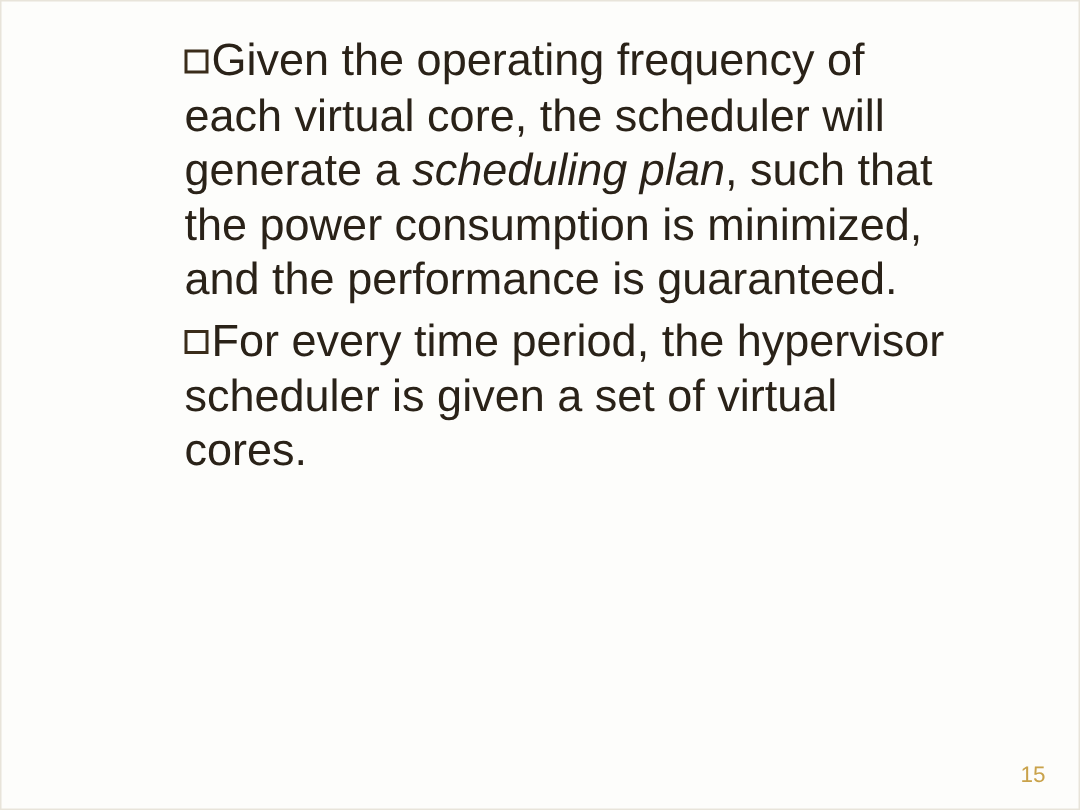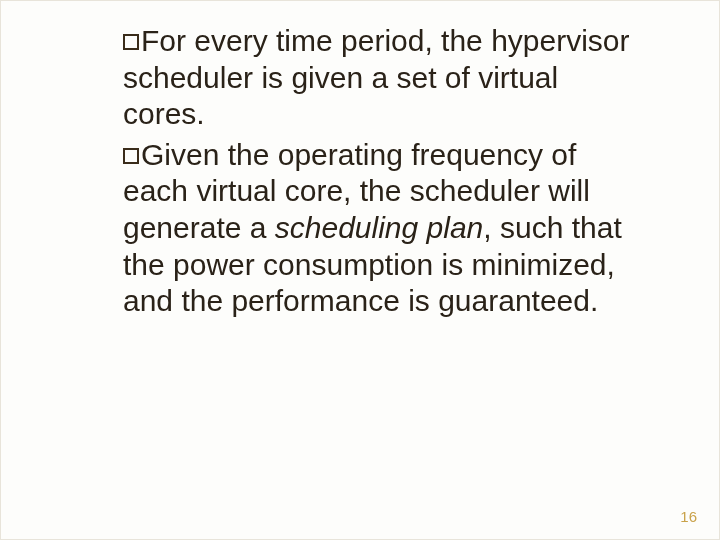--- a/index.html
+++ b/index.html
@@ -49,21 +49,21 @@
     color: #c9a24a;
   }
 </style>
 </head>
 <body>
 
 <div class="slide">
 
   <div class="content">
     <div class="bullet-block">
-      <span class="bullet-marker"></span><span>For</span><span> every time period, the hypervisor scheduler is given a set of virtual cores.</span>
+      <span class="bullet-marker"></span><span>Given</span><span> the operating frequency of each virtual core, the scheduler will generate a </span><em class="plan">scheduling plan</em><span>, such that the power consumption is minimized, and the performance is guaranteed.</span>
     </div>
     <div class="bullet-block">
-      <span class="bullet-marker"></span><span>Given</span><span> the operating frequency of each virtual core, the scheduler will generate a </span><em class="plan">scheduling plan</em><span>, such that the power consumption is minimized, and the performance is guaranteed.</span>
+      <span class="bullet-marker"></span><span>For</span><span> every time period, the hypervisor scheduler is given a set of virtual cores.</span>
     </div>
   </div>
 
-  <div class="pagenum">16</div>
+  <div class="pagenum">15</div>
 </div>
 
 </body></html>

